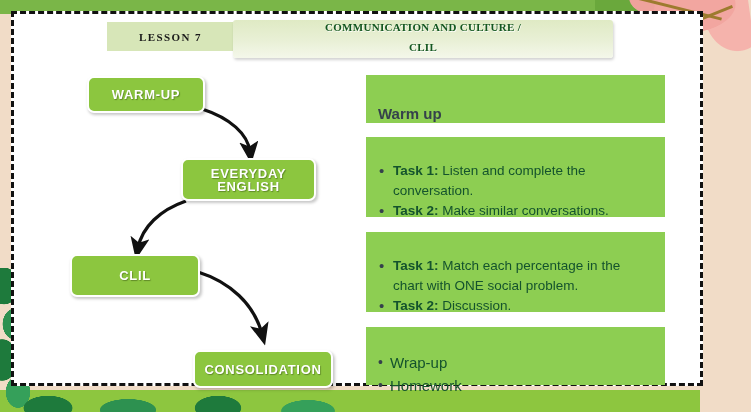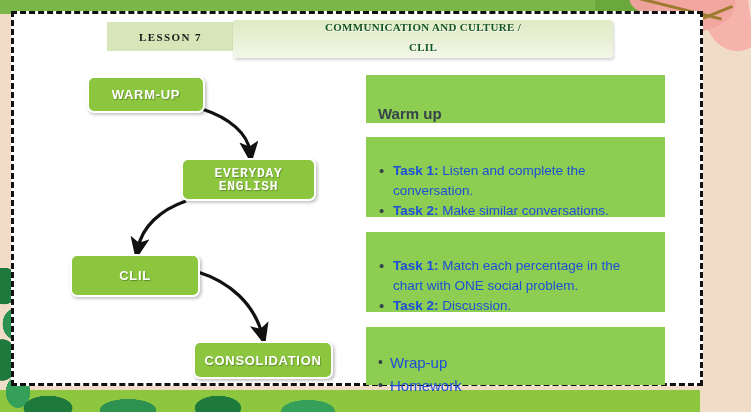--- a/index.html
+++ b/index.html
@@ -164,23 +164,23 @@
     color: #ffffff;
     font-weight: bold;
     font-size: 13px;
     letter-spacing: 0.7px;
     line-height: 13px;
     box-sizing: border-box;
     text-shadow: 0.8px 0.8px 1px rgba(60,90,20,0.55);
     white-space: pre-line;
   }
   #box-warmup       { left: 73px;  top: 62px;  width: 118px; height: 37px; }
-  #box-everyday     { left: 167px; top: 144px; width: 135px; height: 43px; font-family: Liberation Mono, monospace; }
+  #box-everyday     { left: 167px; top: 144px; width: 135px; height: 43px; }
   #box-clil         { left: 56px;  top: 240px; width: 130px; height: 43px; }
-  #box-consolidation{ left: 179px; top: 327px; width: 140px; height: 38px; }
+  #box-consolidation{ left: 179px; top: 336px; width: 140px; height: 38px; }
 
   .arrows {
     position: absolute;
     left: 0; top: 0;
     width: 692px;
     height: 375px;
   }
 
   
   .panel {
@@ -205,21 +205,21 @@
   .bullet-list {
     margin: 0;
     padding: 0;
     list-style: none;
   }
   .bullet-list li {
     position: relative;
     padding-left: 15px;
     font-size: 13.5px;
     line-height: 20px;
-    color: #1d4ed8;
+    color: #14532d;
   }
   .bullet-list li::before {
     content: "•";
     position: absolute;
     left: 1px;
     top: -1px;
     font-size: 15px;
     line-height: 21px;
     color: #35414b;
   }

